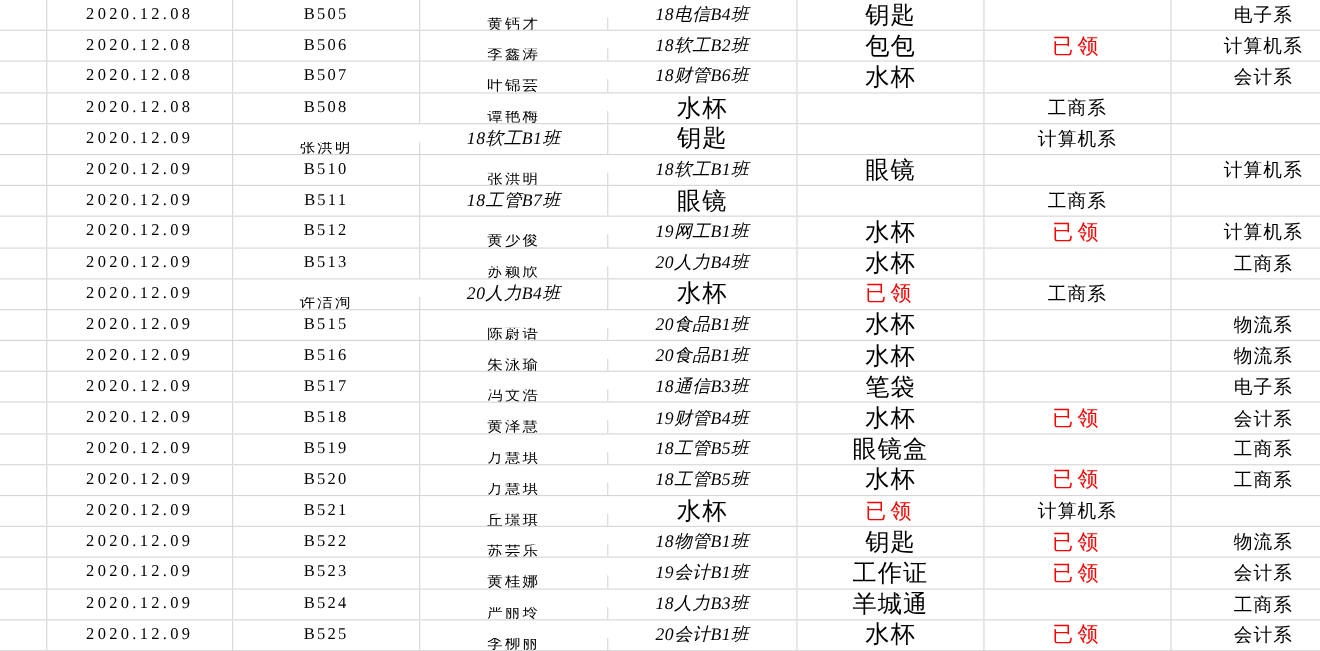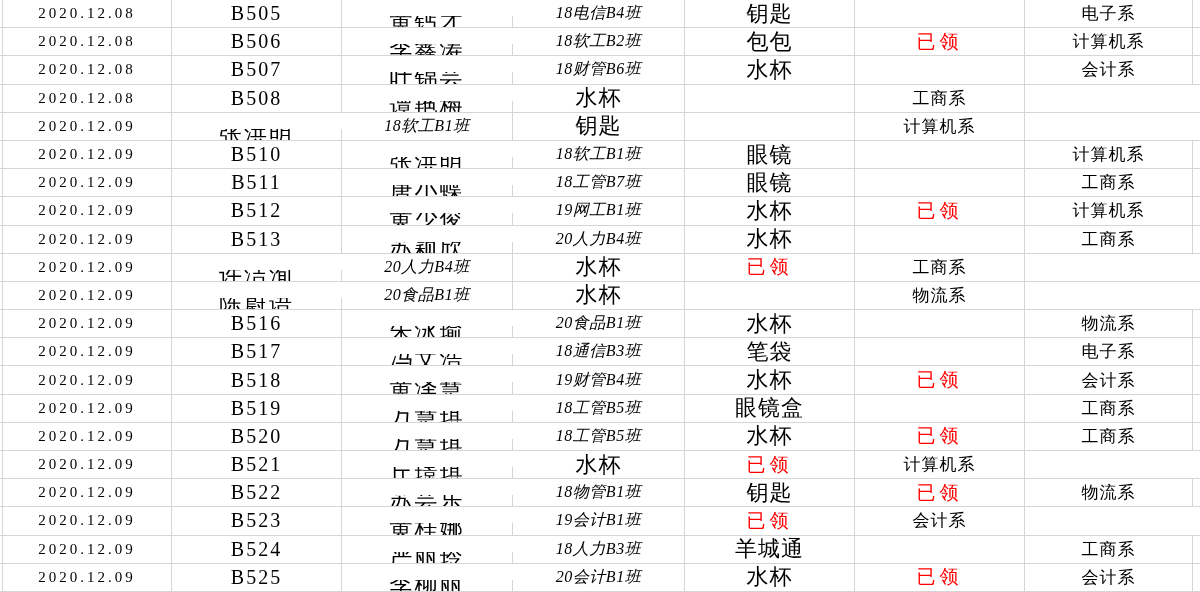--- a/index.html
+++ b/index.html
@@ -14,31 +14,32 @@
     display:flex;flex-direction:column;overflow:hidden;
     font-family:"Liberation Serif","DejaVu Serif",serif;
     color:var(--ink);
   }
   .row{
     flex:1 1 0;min-height:0;
     display:grid;
     grid-template-columns:3px 169px 170px 171px 172px 170px 170px 168px 7px;
     border-bottom:1px solid var(--grid);
     box-sizing:border-box;
+    padding-left:40px;
   }
   .cell{
     box-sizing:border-box;
     border-right:1px solid var(--grid);
     display:flex;align-items:center;justify-content:center;
     white-space:nowrap;overflow:hidden;
   }
   .cell.sliver-r{border-right:none;}
   .c-date{font-size:15px;letter-spacing:3px;}
-  .c-id{font-size:20px;letter-spacing:2px;}
-  .c-name{font-size:23px;letter-spacing:2px;margin-top:16px;}
+  .c-id{font-size:15px;letter-spacing:2px;}
+  .c-name{font-size:14px;letter-spacing:2px;margin-top:16px;}
   .c-class{font-size:16px;letter-spacing:0.5px;font-style:italic;}
   .c-item{font-size:22px;letter-spacing:1px;}
   .c-status{font-size:19px;font-weight:normal;color:var(--status);letter-spacing:4px;}
   .c-dept{font-size:17px;letter-spacing:1px;}
 </style>
 </head>
 <body>
 
 <div class="sheet" id="sheet">
     <div class="row">
@@ -102,21 +103,20 @@
     <div class="cell c-class">18软工B1班</div>
     <div class="cell c-item">眼镜</div>
     <div class="cell c-status"></div>
     <div class="cell c-dept">计算机系</div>
     <div class="cell sliver-r"></div>
   </div>
     <div class="row">
     <div class="cell sliver-l"></div>
     <div class="cell c-date">2020.12.09</div>
     <div class="cell c-id">B511</div>
-    <div class="cell c-name">唐小蝶</div>
     <div class="cell c-class">18工管B7班</div>
     <div class="cell c-item">眼镜</div>
     <div class="cell c-status"></div>
     <div class="cell c-dept">工商系</div>
     <div class="cell sliver-r"></div>
   </div>
     <div class="row">
     <div class="cell sliver-l"></div>
     <div class="cell c-date">2020.12.09</div>
     <div class="cell c-id">B512</div>
@@ -144,20 +144,21 @@
     <div class="cell c-name">许洁洵</div>
     <div class="cell c-class">20人力B4班</div>
     <div class="cell c-item">水杯</div>
     <div class="cell c-status">已领</div>
     <div class="cell c-dept">工商系</div>
     <div class="cell sliver-r"></div>
   </div>
     <div class="row">
     <div class="cell sliver-l"></div>
     <div class="cell c-date">2020.12.09</div>
+    <div class="cell c-id">B515</div>
     <div class="cell c-name">陈蔚语</div>
     <div class="cell c-class">20食品B1班</div>
     <div class="cell c-item">水杯</div>
     <div class="cell c-status"></div>
     <div class="cell c-dept">物流系</div>
     <div class="cell sliver-r"></div>
   </div>
     <div class="row">
     <div class="cell sliver-l"></div>
     <div class="cell c-date">2020.12.09</div>
@@ -233,20 +234,21 @@
     <div class="cell c-status">已领</div>
     <div class="cell c-dept">物流系</div>
     <div class="cell sliver-r"></div>
   </div>
     <div class="row">
     <div class="cell sliver-l"></div>
     <div class="cell c-date">2020.12.09</div>
     <div class="cell c-id">B523</div>
     <div class="cell c-name">黄桂娜</div>
     <div class="cell c-class">19会计B1班</div>
+    <div class="cell c-item">工作证</div>
     <div class="cell c-status">已领</div>
     <div class="cell c-dept">会计系</div>
     <div class="cell sliver-r"></div>
   </div>
     <div class="row">
     <div class="cell sliver-l"></div>
     <div class="cell c-date">2020.12.09</div>
     <div class="cell c-id">B524</div>
     <div class="cell c-name">严丽玲</div>
     <div class="cell c-class">18人力B3班</div>

